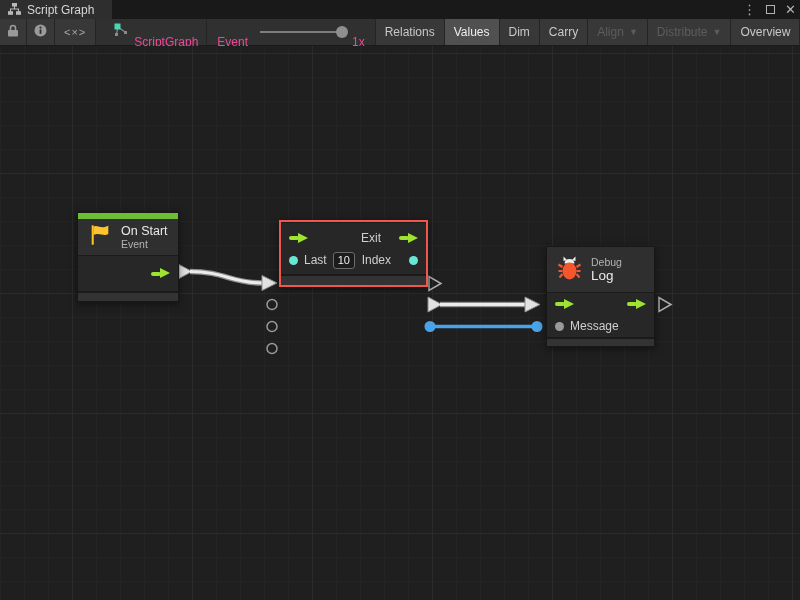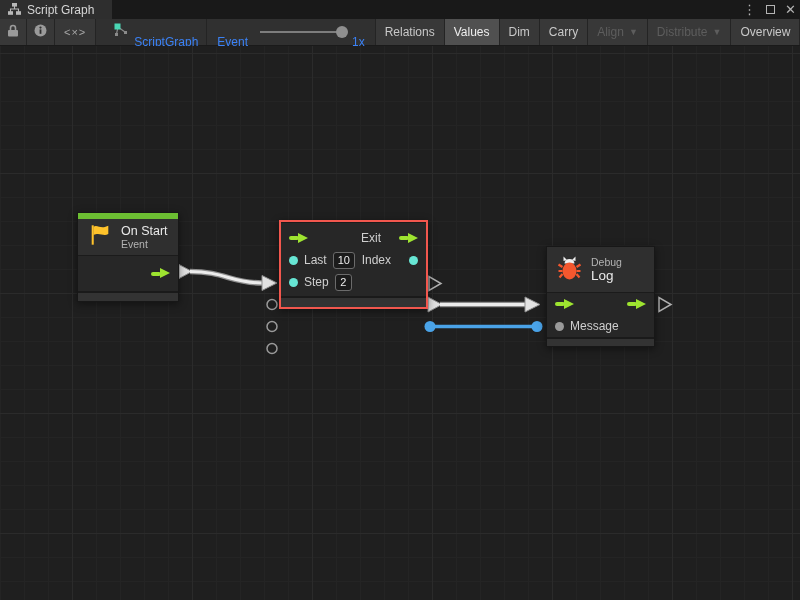--- a/index.html
+++ b/index.html
@@ -18,21 +18,21 @@
   
   .toolbar { position:absolute; left:0; top:19px; width:800px; height:27px; background:#2f2f2f;
              display:flex; align-items:stretch; border-bottom:1px solid #1a1a1a; }
   .tbtn { display:flex; align-items:center; justify-content:center; color:#c8c8c8; font-size:12px;
           background:#383838; border-right:1px solid #242424; padding:0 9px; white-space:nowrap; }
   .tbtn.icon { padding:0 7px; }
   .tbtn.active { background:#505050; color:#eee; }
   .tbtn.disabled { color:#5d5d5d; }
   .tbtn .dd { font-size:9px; margin-left:5px; }
   .tb-mid { display:flex; align-items:center; background:#303030; border-right:1px solid #242424; padding:0 8px; gap:6px; }
-  .tb-label { color:#3b82f6; font-size:12px;margin-top:20px; }
+  .tb-label { color:#ec4899; font-size:12px;margin-top:20px; }
   .tb-spacer { flex:0 0 10px; background:#303030; }
   .zoom-track { width:86px; height:2px; background:#7d7d7d; position:relative; margin-left:6px; }
   .zoom-handle { position:absolute; right:-2px; top:-5px; width:12px; height:12px; border-radius:50%; background:#8f8f8f; }
   .code-glyph { color:#a8a8a8; font-size:11px; letter-spacing:1px; }
 
   
   .canvas { position:absolute; left:0; top:46px; width:800px; height:554px; background-color:#1f1f1f;
     background-image:
       linear-gradient(to right, #2b2b2b 1px, transparent 1px),
       linear-gradient(to bottom, #2b2b2b 1px, transparent 1px),
@@ -229,25 +229,20 @@
     </div>
     <div class="prow">
       <span class="dot"></span>
       <span class="plabel">Last</span>
       <span class="vbox">10</span>
       <span class="pright">
         <span class="plabel">Index</span>
         <span class="dot"></span>
       </span>
     </div>
-    <div class="prow">
-      <span class="dot"></span>
-      <span class="plabel">Step</span>
-      <span class="vbox">2</span>
-    </div>
   </div>
   <div class="node-footer"></div>
 </div>
 
 <div class="node" id="node-debug-log">
   <div class="node-header">
     <span>
       <svg width="25" height="24" viewBox="0 0 24 24">
         <polygon points="6,0.5 9.5,4 6,5" fill="#efefef"></polygon>
         <polygon points="18,0.5 14.5,4 18,5" fill="#efefef"></polygon>

